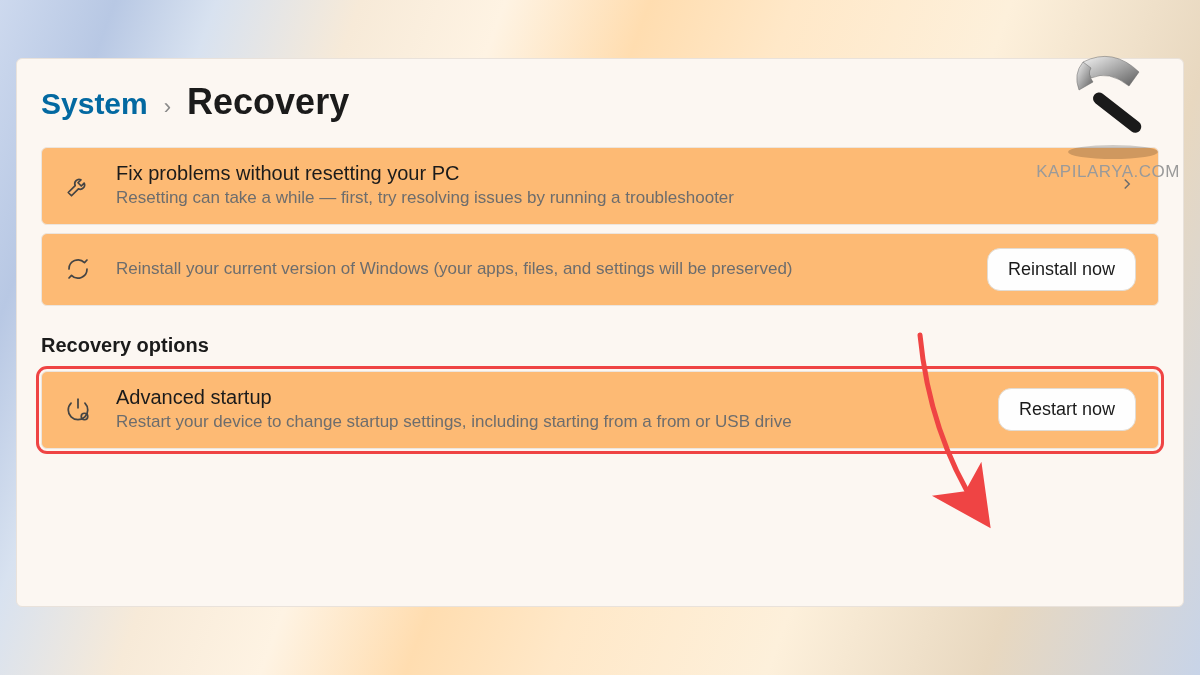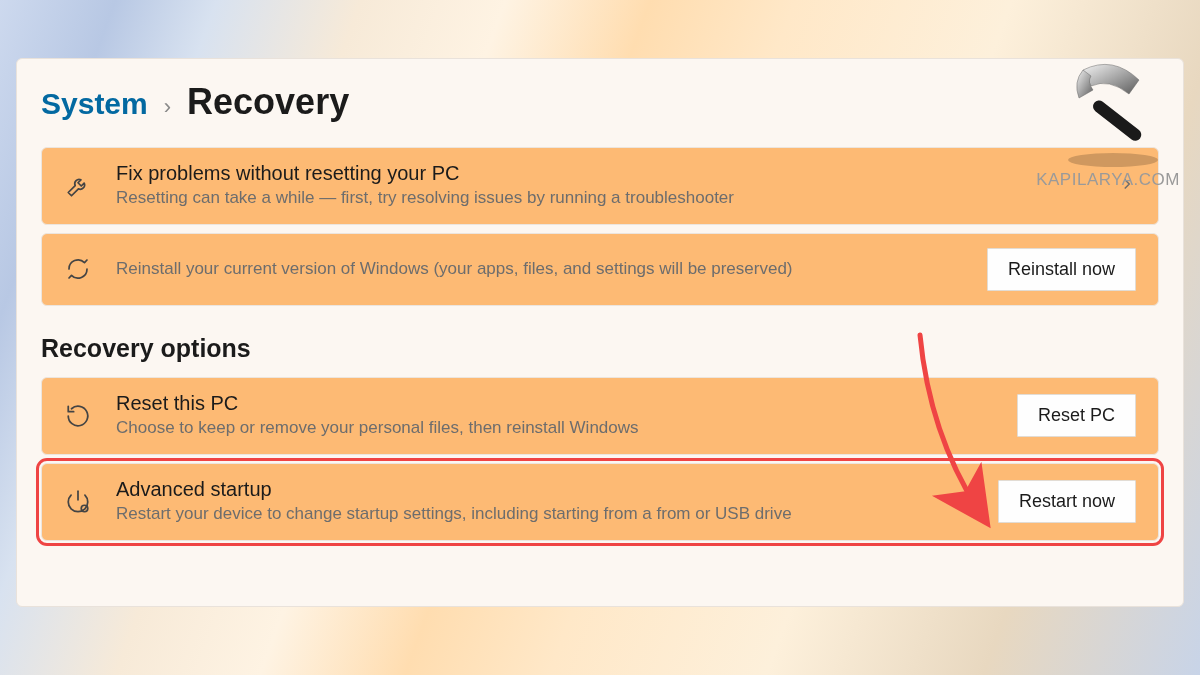--- a/index.html
+++ b/index.html
@@ -65,44 +65,44 @@
     }
     .card-body { flex: 1; min-width: 0; }
     .card-title { font-size: 20px; color: #1b1b1b; font-weight: 400; margin-bottom: 2px; }
     .card-desc { font-size: 17px; color: #6d6d6d; line-height: 1.35; }
     .card-action {
       flex: 0 0 auto;
     }
     .btn {
       background: #fefefe;
       border: 1px solid #e2dcd4;
-      border-radius: 1px;
+      border-radius: 13px;
       padding: 10px 20px;
       font-size: 18px;
       color: #1b1b1b;
       font-family: inherit;
       cursor: pointer;
     }
     .chevron {
       flex: 0 0 auto; width: 18px; color:#6d6d6d;
     }
     .section-header {
-      font-size: 25px;
+      font-size: 20px;
       font-weight: 600;
       color: #1b1b1b;
       margin: 28px 0 14px 0;
     }
     .highlight {
       outline: 3px solid #ef4444;
       outline-offset: 2px;
     }
     
     .watermark {
       position: absolute;
-      top: 60px; right: 20px;
+      top: 52px; right: 20px;
       text-align: center;
       pointer-events: none;
     }
     .watermark-text {
       font-size: 17px;
       letter-spacing: 0.5px;
       color: #9a9a9a;
       margin-top: -4px;
     }
     
@@ -150,35 +150,20 @@
     <div class="card-body">
       <div class="card-desc">Reinstall your current version of Windows (your apps, files, and settings will be preserved)</div>
     </div>
     <div class="card-action">
       <button class="btn">Reinstall now</button>
     </div>
   </div>
 
   <div class="section-header">Recovery options</div>
 
-  <div class="card">
-    <div class="card-icon">
-      <svg viewBox="0 0 24 24" width="26" height="26" fill="none" stroke="currentColor" stroke-width="1.6" stroke-linecap="round" stroke-linejoin="round">
-          <path d="M3 12a9 9 0 1 0 3-6.7"></path>
-          <polyline points="3 3 3 8 8 8"></polyline>
-        </svg>
-    </div>
-    <div class="card-body">
-      <div class="card-title">Reset this PC</div>
-      <div class="card-desc">Choose to keep or remove your personal files, then reinstall Windows</div>
-    </div>
-    <div class="card-action">
-      <button class="btn">Reset PC</button>
-    </div>
-  </div>
 
   <div class="card highlight" style="margin-bottom:0;">
     <div class="card-icon">
       <svg viewBox="0 0 24 24" width="26" height="26" fill="none" stroke="currentColor" stroke-width="1.6" stroke-linecap="round" stroke-linejoin="round">
           <path d="M12 2v8"></path>
           <path d="M5.6 5.6a9 9 0 1 0 12.8 0"></path>
           <circle cx="18" cy="18" r="3"></circle>
         </svg>
     </div>
     <div class="card-body">

